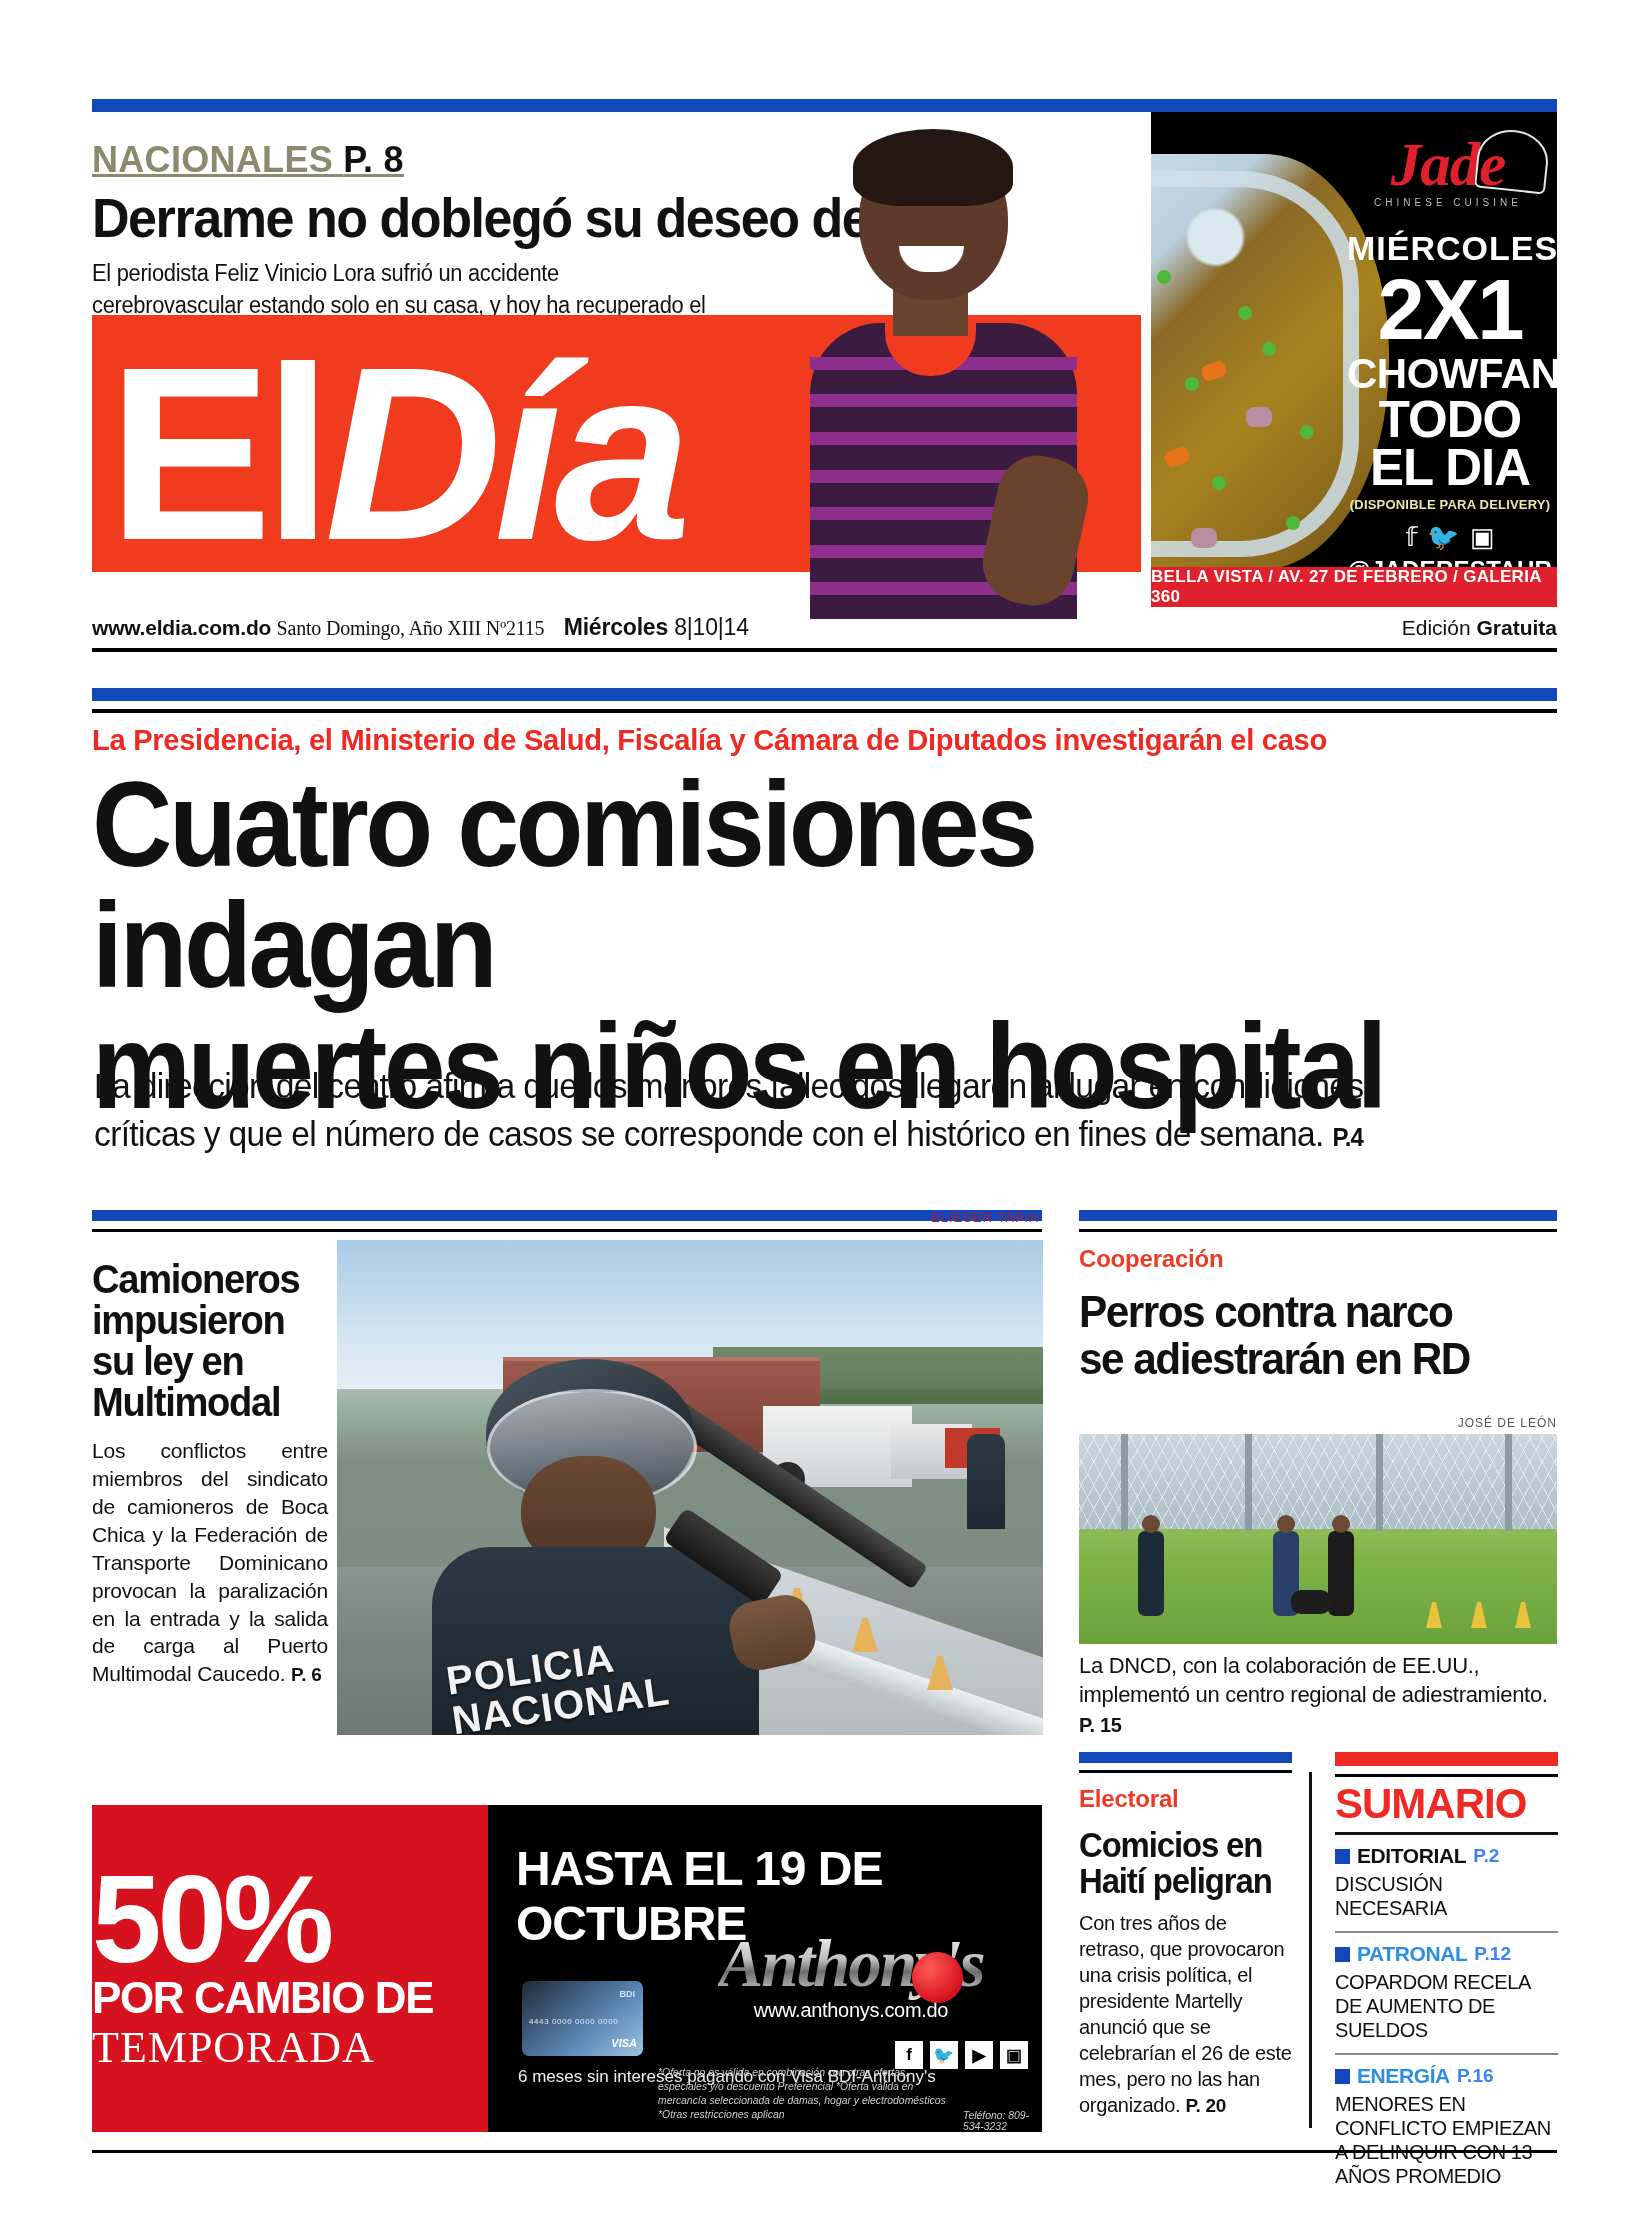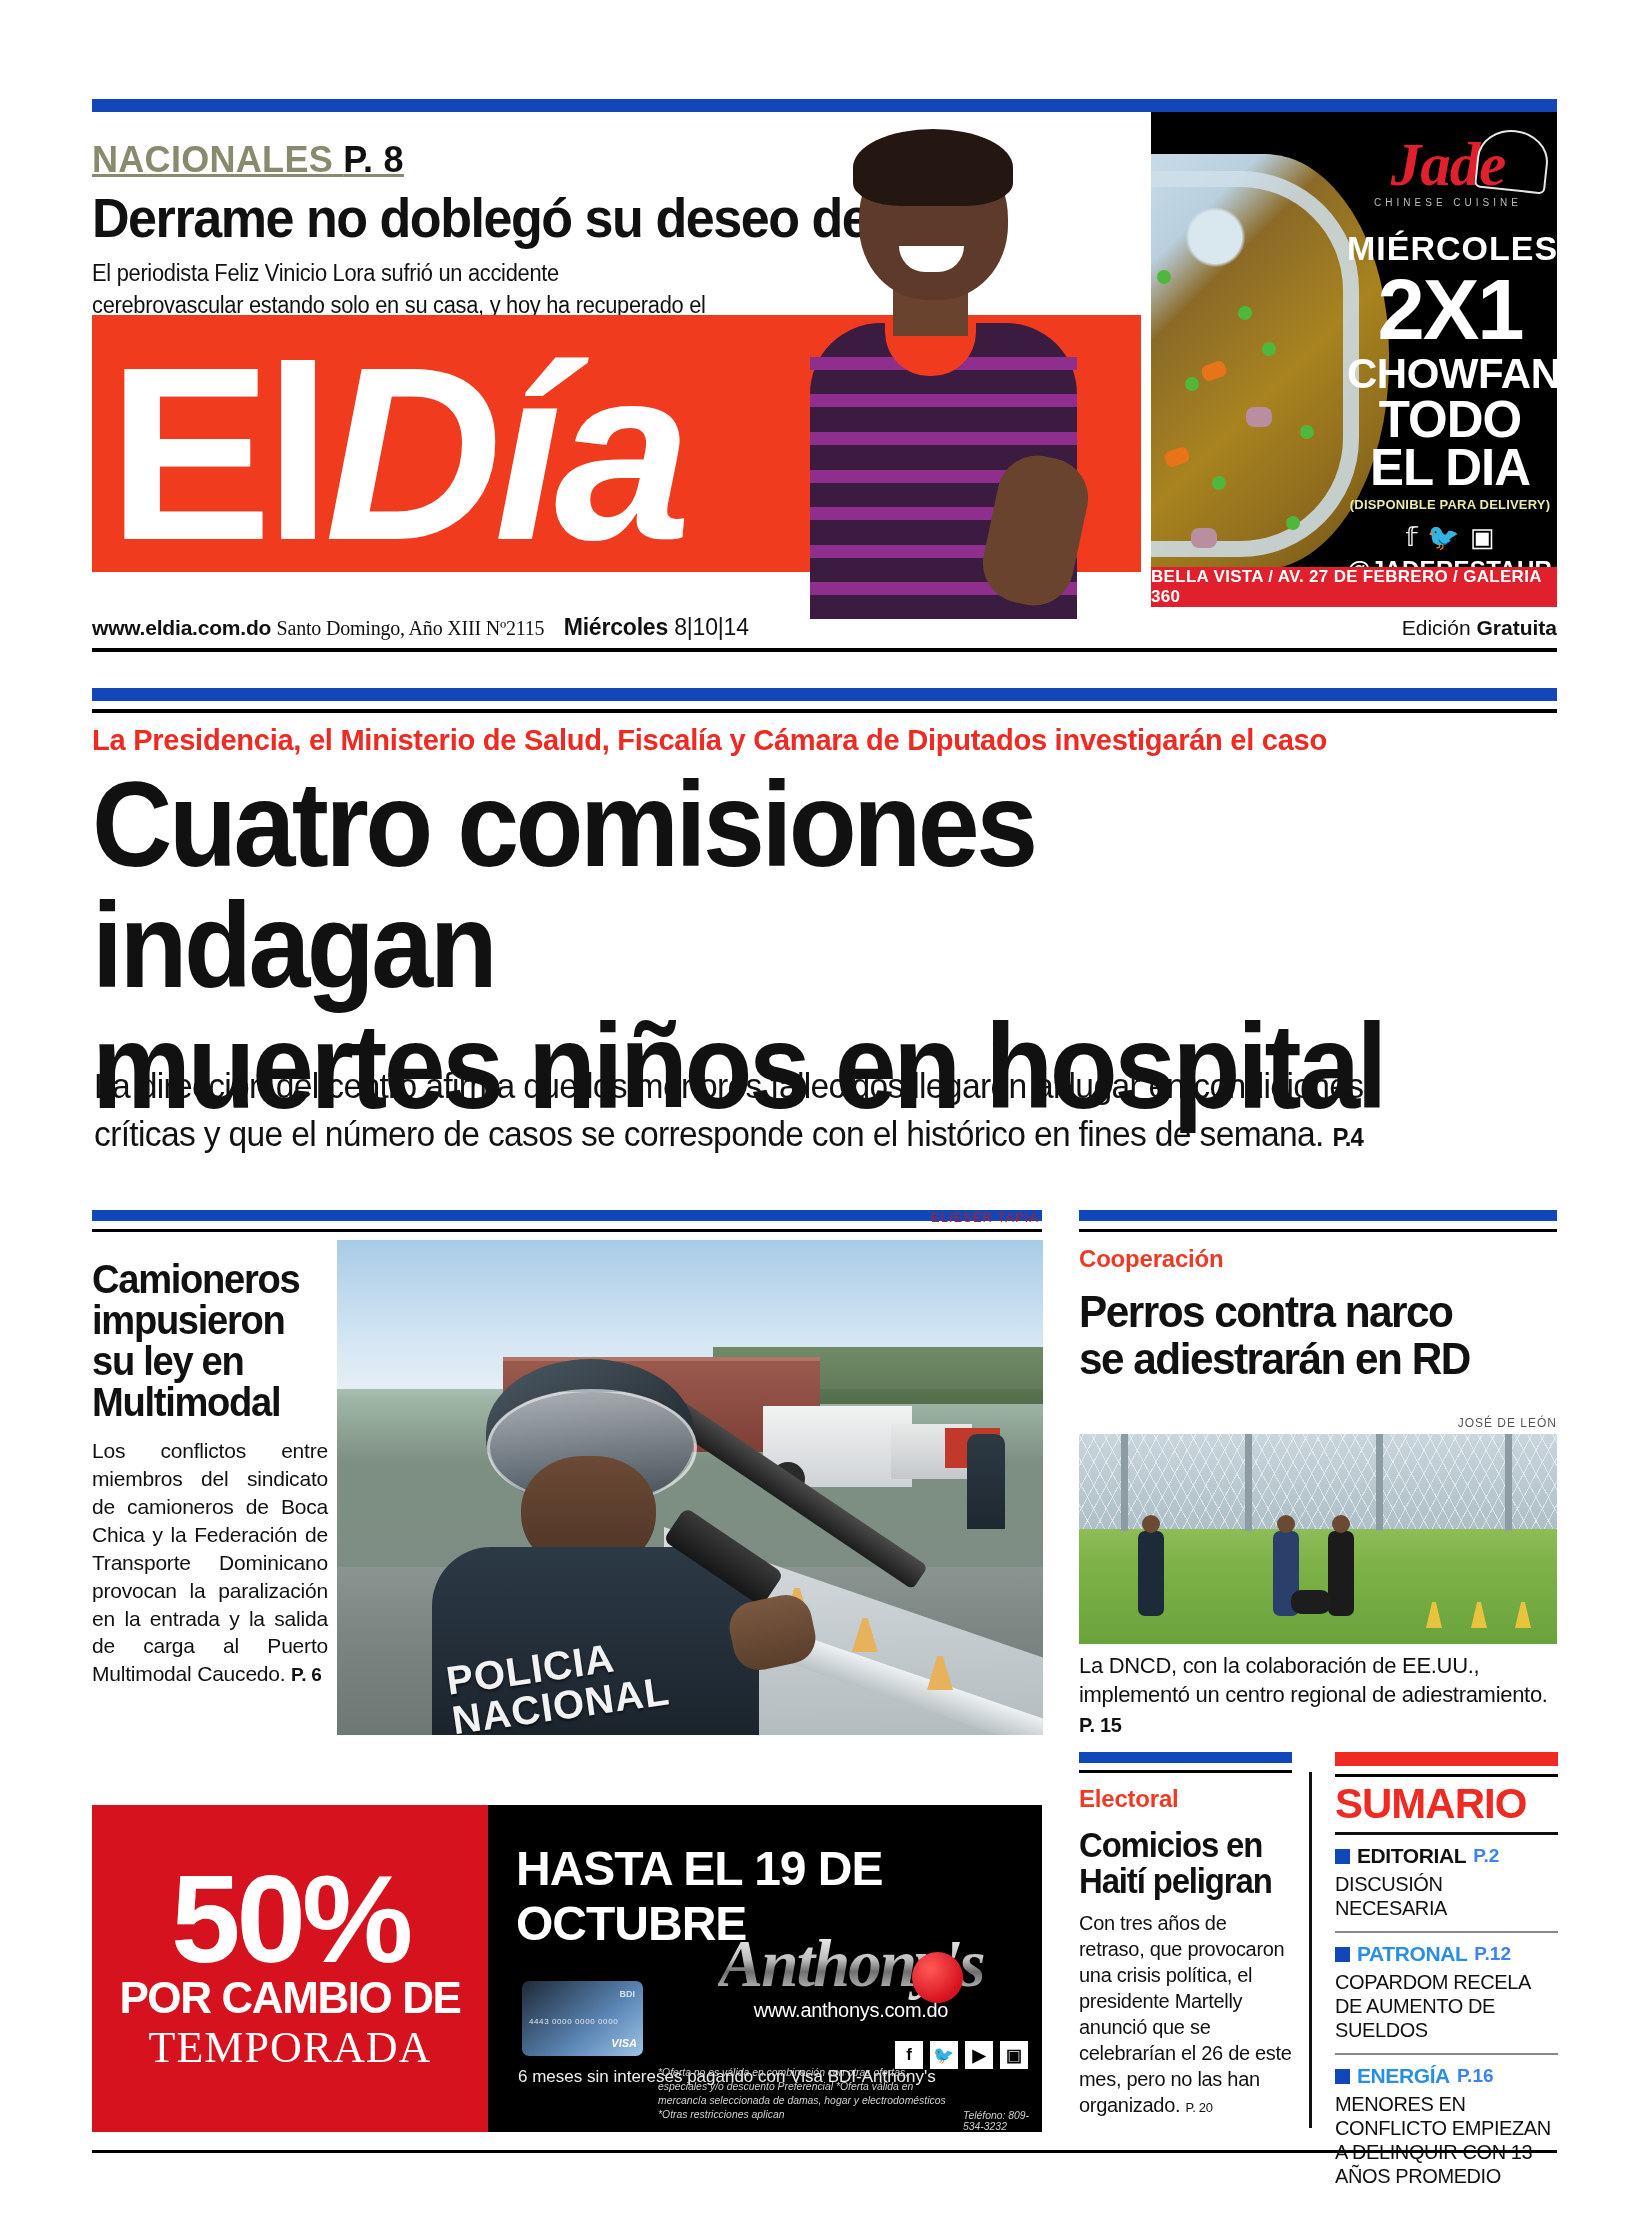--- a/index.html
+++ b/index.html
@@ -313,21 +313,21 @@
   .pd-cone { position:absolute; bottom:16px; width:16px; height:26px; background:#e8c33e;
     clip-path: polygon(38% 0,62% 0,100% 100%,0 100%); }
   .right-cap {
     position:absolute; left:1079px; top:1651px; width:478px;
     font-size:22px; line-height:1.33; color:#111; letter-spacing:-0.3px;
   }
   .right-cap .pg { font-weight:bold; font-size:20px; }
   .anthony-ad { position:absolute; left:92px; top:1805px; width:950px; height:327px; background:#000; overflow:hidden; }
   .an-red {
     position:absolute; left:0; top:0; width:396px; height:327px; background:#d7121f;
-    display:flex; flex-direction:column; align-items:center; justify-content:center;
+    display:flex; flex-direction:column; justify-content:center;
   }
   .an-50 {
     font-size:125px; font-weight:bold; color:#fff; line-height:.88; letter-spacing:-4px;
     font-family:"Liberation Sans Narrow","Liberation Sans",sans-serif;
   }
   .an-cambio {
     font-size:44px; font-weight:bold; color:#fff; line-height:1; letter-spacing:-1.4px;
     font-family:"Liberation Sans Narrow","Liberation Sans",sans-serif; margin-top:2px;
   }
   .an-temp {
@@ -380,21 +380,21 @@
   .el-blue { position:absolute; left:1079px; top:1752px; width:213px; height:11px; background:#1147b8; }
   .el-black { position:absolute; left:1079px; top:1770px; width:213px; height:3px; background:#000; }
   .electoral { position:absolute; left:1079px; top:1785px; width:213px; }
   .electoral h3 {
     margin-top:14px; font-size:35px; font-weight:bold; line-height:1.04; color:#111;
     letter-spacing:-1.2px; transform:scaleX(0.94); transform-origin:left top;
   }
   .electoral p {
     margin-top:10px; font-size:20px; line-height:1.3; color:#111; letter-spacing:-0.3px;
   }
-  .electoral p .pg { font-weight:normal; font-size:13px; }
+  .electoral p .pg { font-weight:bold; font-size:19px; }
   .vline { position:absolute; left:1309px; top:1772px; width:3px; height:356px; background:#111; }
 
   
   .sum-red { position:absolute; left:1335px; top:1752px; width:223px; height:14px; background:#ee2a22; }
   .sum-black { position:absolute; left:1335px; top:1774px; width:223px; height:3px; background:#000; }
   .sumario { position:absolute; left:1335px; top:1782px; width:223px; }
   .sum-title {
     color:#ee2a22; font-weight:bold; font-size:42px; letter-spacing:-1px; line-height:1.05;
     font-family:"Liberation Sans Narrow","Liberation Sans",sans-serif;
   }

